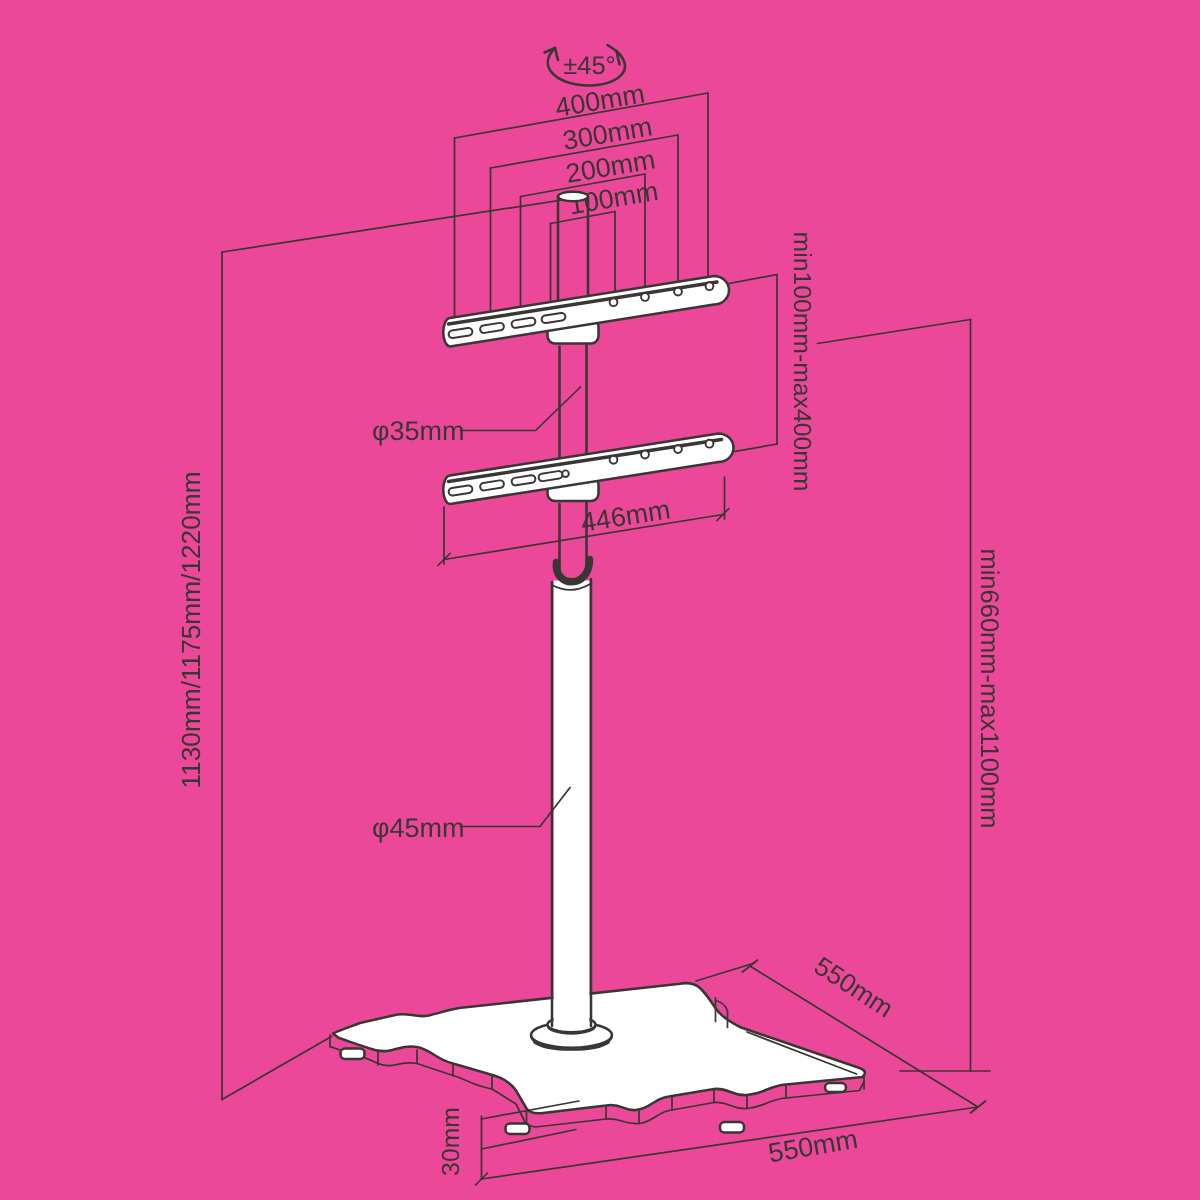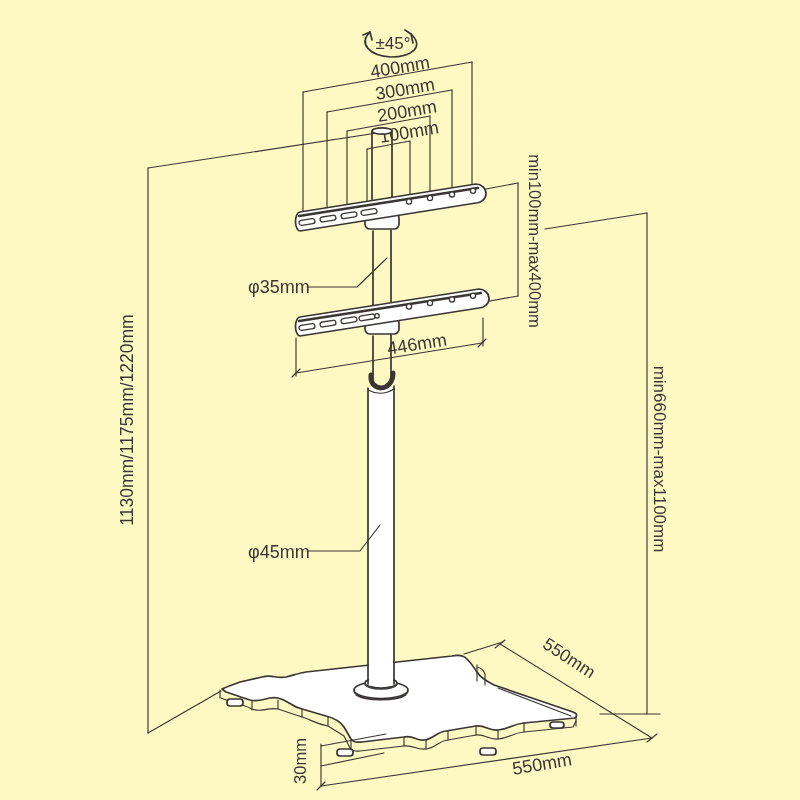--- a/index.html
+++ b/index.html
@@ -1,16 +1,16 @@
 <!DOCTYPE html>
 <html style="--line: #3a3634;"><head>
 <meta charset="utf-8">
 <style>
   html,body{margin:0;padding:0;background:#ffffff;}
-  .stage{position:relative;width:800px;height:800px;background:#fef9c3;overflow:hidden;
+  .stage{position:relative;width:800px;height:800px;background:#ec4899;overflow:hidden;
          font-family:"Liberation Sans", sans-serif;}
   svg{display:block;}
   .ln   {fill:none;stroke:var(--line,#3a3634);stroke-width:1.7;stroke-linecap:round;stroke-linejoin:round;}
   .lnw  {fill:#ffffff;stroke:var(--line,#3a3634);stroke-width:1.7;stroke-linecap:round;stroke-linejoin:round;}
   .thin {fill:none;stroke:var(--line,#3a3634);stroke-width:1.15;stroke-linecap:round;stroke-linejoin:round;}
   .acc  {fill:none;stroke:var(--line,#3a3634);stroke-width:2.3;stroke-linecap:round;stroke-linejoin:round;}
   .thick{fill:none;stroke:var(--line,#3a3634);stroke-width:5;stroke-linecap:round;stroke-linejoin:round;}
   .hole {fill:#ffffff;stroke:var(--line,#3a3634);stroke-width:1.3;}
   .slot {fill:#ffffff;stroke:var(--line,#3a3634);stroke-width:1.3;}
   text{fill:var(--line,#3a3634);stroke:none;}

